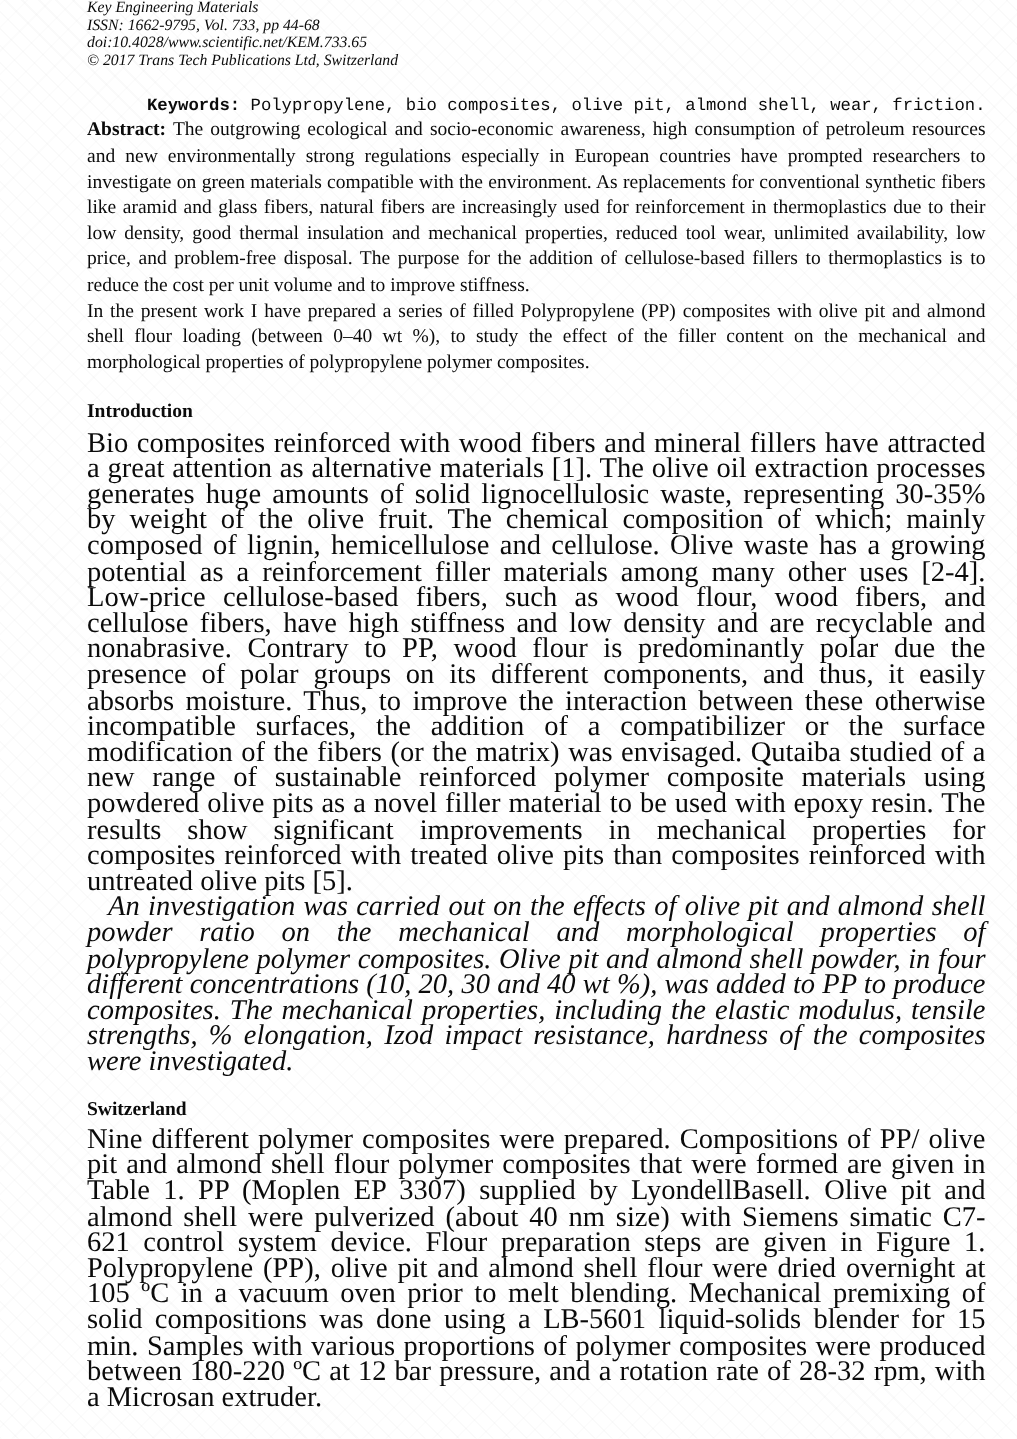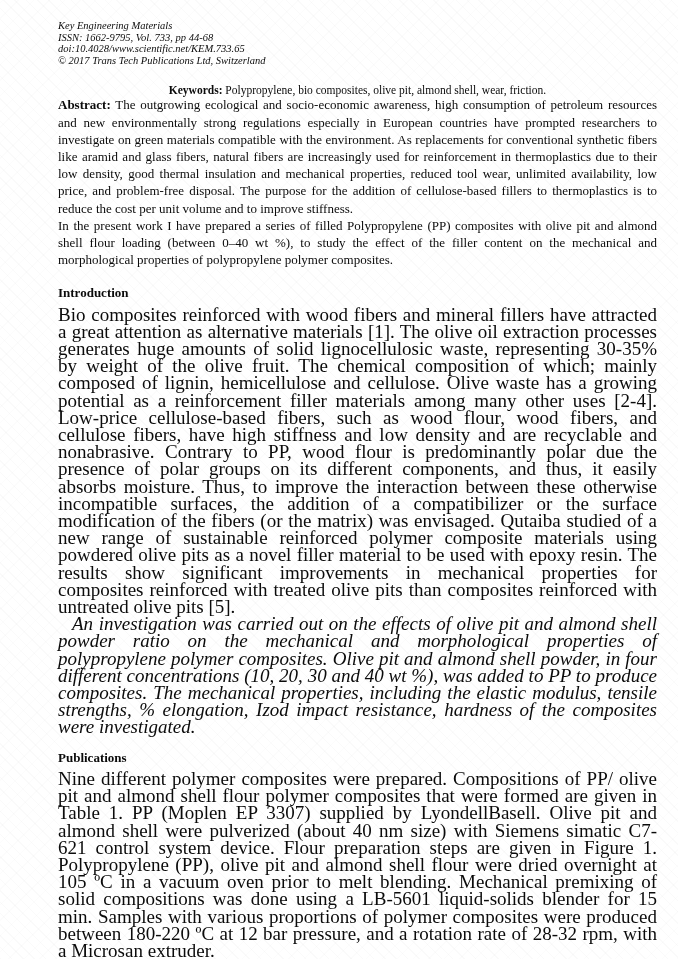--- a/index.html
+++ b/index.html
@@ -17,45 +17,45 @@
     content: "";
     position: absolute;
     inset: 0;
     background:
       repeating-linear-gradient(45deg, rgba(0,0,0,0.018) 0 1px, transparent 1px 8px),
       repeating-linear-gradient(-45deg, rgba(0,0,0,0.012) 0 1px, transparent 1px 11px);
     pointer-events: none;
   }
   .page {
     position: relative;
-    padding: 20px 21px 0 58px; 
+    padding: 0 21px 0 58px; 
   }
   .hdr {
     display: flex;
     justify-content: space-between;
     font-style: italic;
     font-size: 10.5px;
     line-height: 11.6px;
   }
   .hdr-right { text-align: right; padding-right: 39px; }
   .titleblock { text-align: center; font-family: "Liberation Sans", sans-serif; }
   .title {
     font-size: 15.5px;
     font-weight: bold;
     margin-top: 23px;
     letter-spacing: 0.1px;
   }
   .author { font-size: 14.5px; margin-top: 8px; }
   .affil  { font-size: 11.5px; margin-top: 9px; }
   .email  { font-size: 11.5px; margin-top: 10px; }
   .keywords {
-    font-family: Liberation Serif, serif;
+    font-family: Liberation Mono, monospace;
     font-size: 11.5px;
     margin-top: 18px;
-    text-align: center;
+    text-align: right;
   }
   .keywords .kw-label { font-weight: bold; }
   .abstract {
     font-size: 13px;
     line-height: 17.2px;
     text-align: justify;
   }
   .abstract p { margin: 0; }
   .abs-label { font-weight: bold; }
   .sec-heading {
@@ -98,17 +98,17 @@
     <p>In the present work I have prepared a series of filled Polypropylene (PP) composites with olive pit and almond shell flour loading (between 0–40 wt %), to study the effect of the filler content on the mechanical and morphological properties of polypropylene polymer composites.</p>
   </div>
 
   <div>
     <div class="sec-heading">Introduction</div>
     <p class="body-p">Bio composites reinforced with wood fibers and mineral fillers have attracted a great attention as alternative materials [1]. The olive oil extraction processes generates huge amounts of solid lignocellulosic waste, representing 30-35% by weight of the olive fruit. The chemical composition of which; mainly composed of lignin, hemicellulose and cellulose. Olive waste has a growing potential as a reinforcement filler materials among many other uses [2-4]. Low-price cellulose-based fibers, such as wood flour, wood fibers, and cellulose fibers, have high stiffness and low density and are recyclable and nonabrasive. Contrary to PP, wood flour is predominantly polar due the presence of polar groups on its different components, and thus, it easily absorbs moisture. Thus, to improve the interaction between these otherwise incompatible surfaces, the addition of a compatibilizer or the surface modification of the fibers (or the matrix) was envisaged. Qutaiba studied of a new range of sustainable reinforced polymer composite materials using powdered olive pits as a novel filler material to be used with epoxy resin. The results show significant improvements in mechanical properties for composites reinforced with treated olive pits than composites reinforced with untreated olive pits [5].</p>
     <p class="body-p indent">An investigation was carried out on the effects of olive pit and almond shell powder ratio on the mechanical and morphological properties of polypropylene polymer composites. Olive pit and almond shell powder, in four different concentrations (10, 20, 30 and 40 wt %), was added to PP to produce composites. The mechanical properties, including the elastic modulus, tensile strengths, % elongation, Izod impact resistance, hardness of the composites were investigated.</p>
   </div>
 
   <div>
-    <div class="sec-heading exp">Publications</div>
+    <div class="sec-heading exp">Switzerland</div>
     <p class="body-p">Nine different polymer composites were prepared. Compositions of PP/ olive pit and almond shell flour polymer composites that were formed are given in Table 1. PP (Moplen EP 3307) supplied by LyondellBasell. Olive pit and almond shell were pulverized (about 40 nm size) with Siemens simatic C7-621 control system device. Flour preparation steps are given in Figure 1. Polypropylene (PP), olive pit and almond shell flour were dried overnight at 105 ºC in a vacuum oven prior to melt blending. Mechanical premixing of solid compositions was done using a LB-5601 liquid-solids blender for 15 min. Samples with various proportions of polymer composites were produced between 180-220 ºC at 12 bar pressure, and a rotation rate of 28-32 rpm, with a Microsan extruder.</p>
   </div>
 
 </div>
 
 </body></html>

